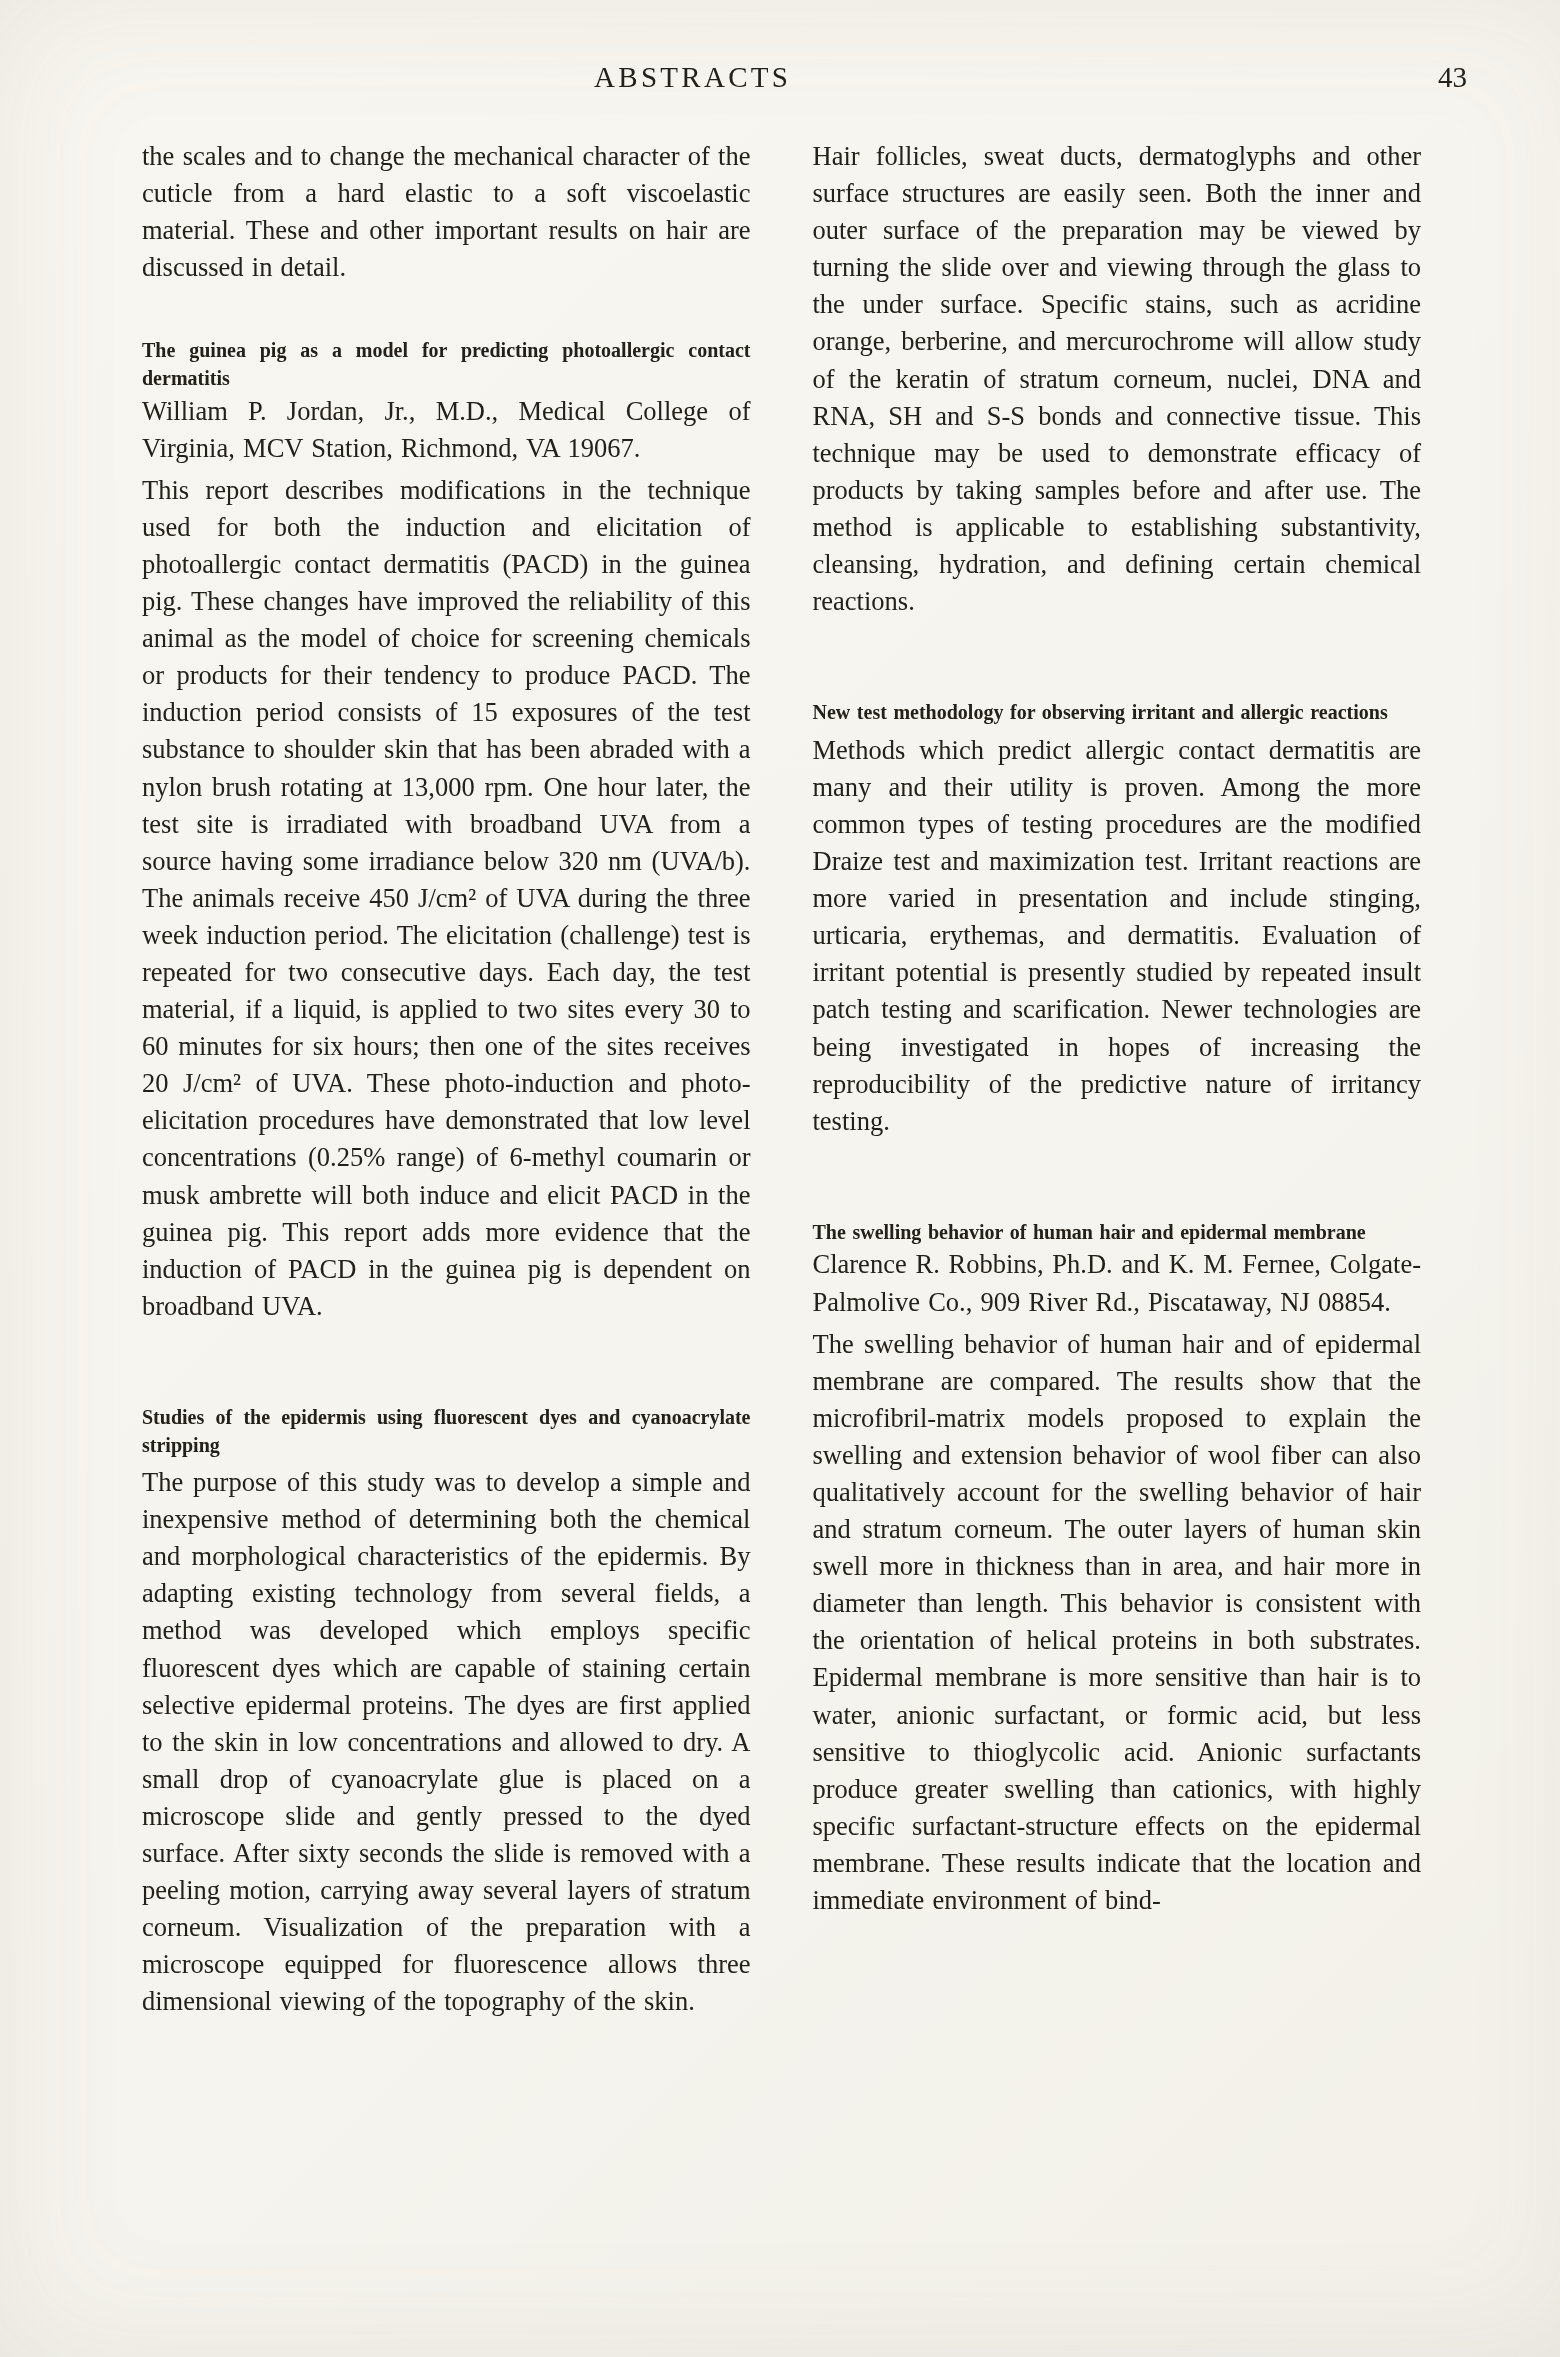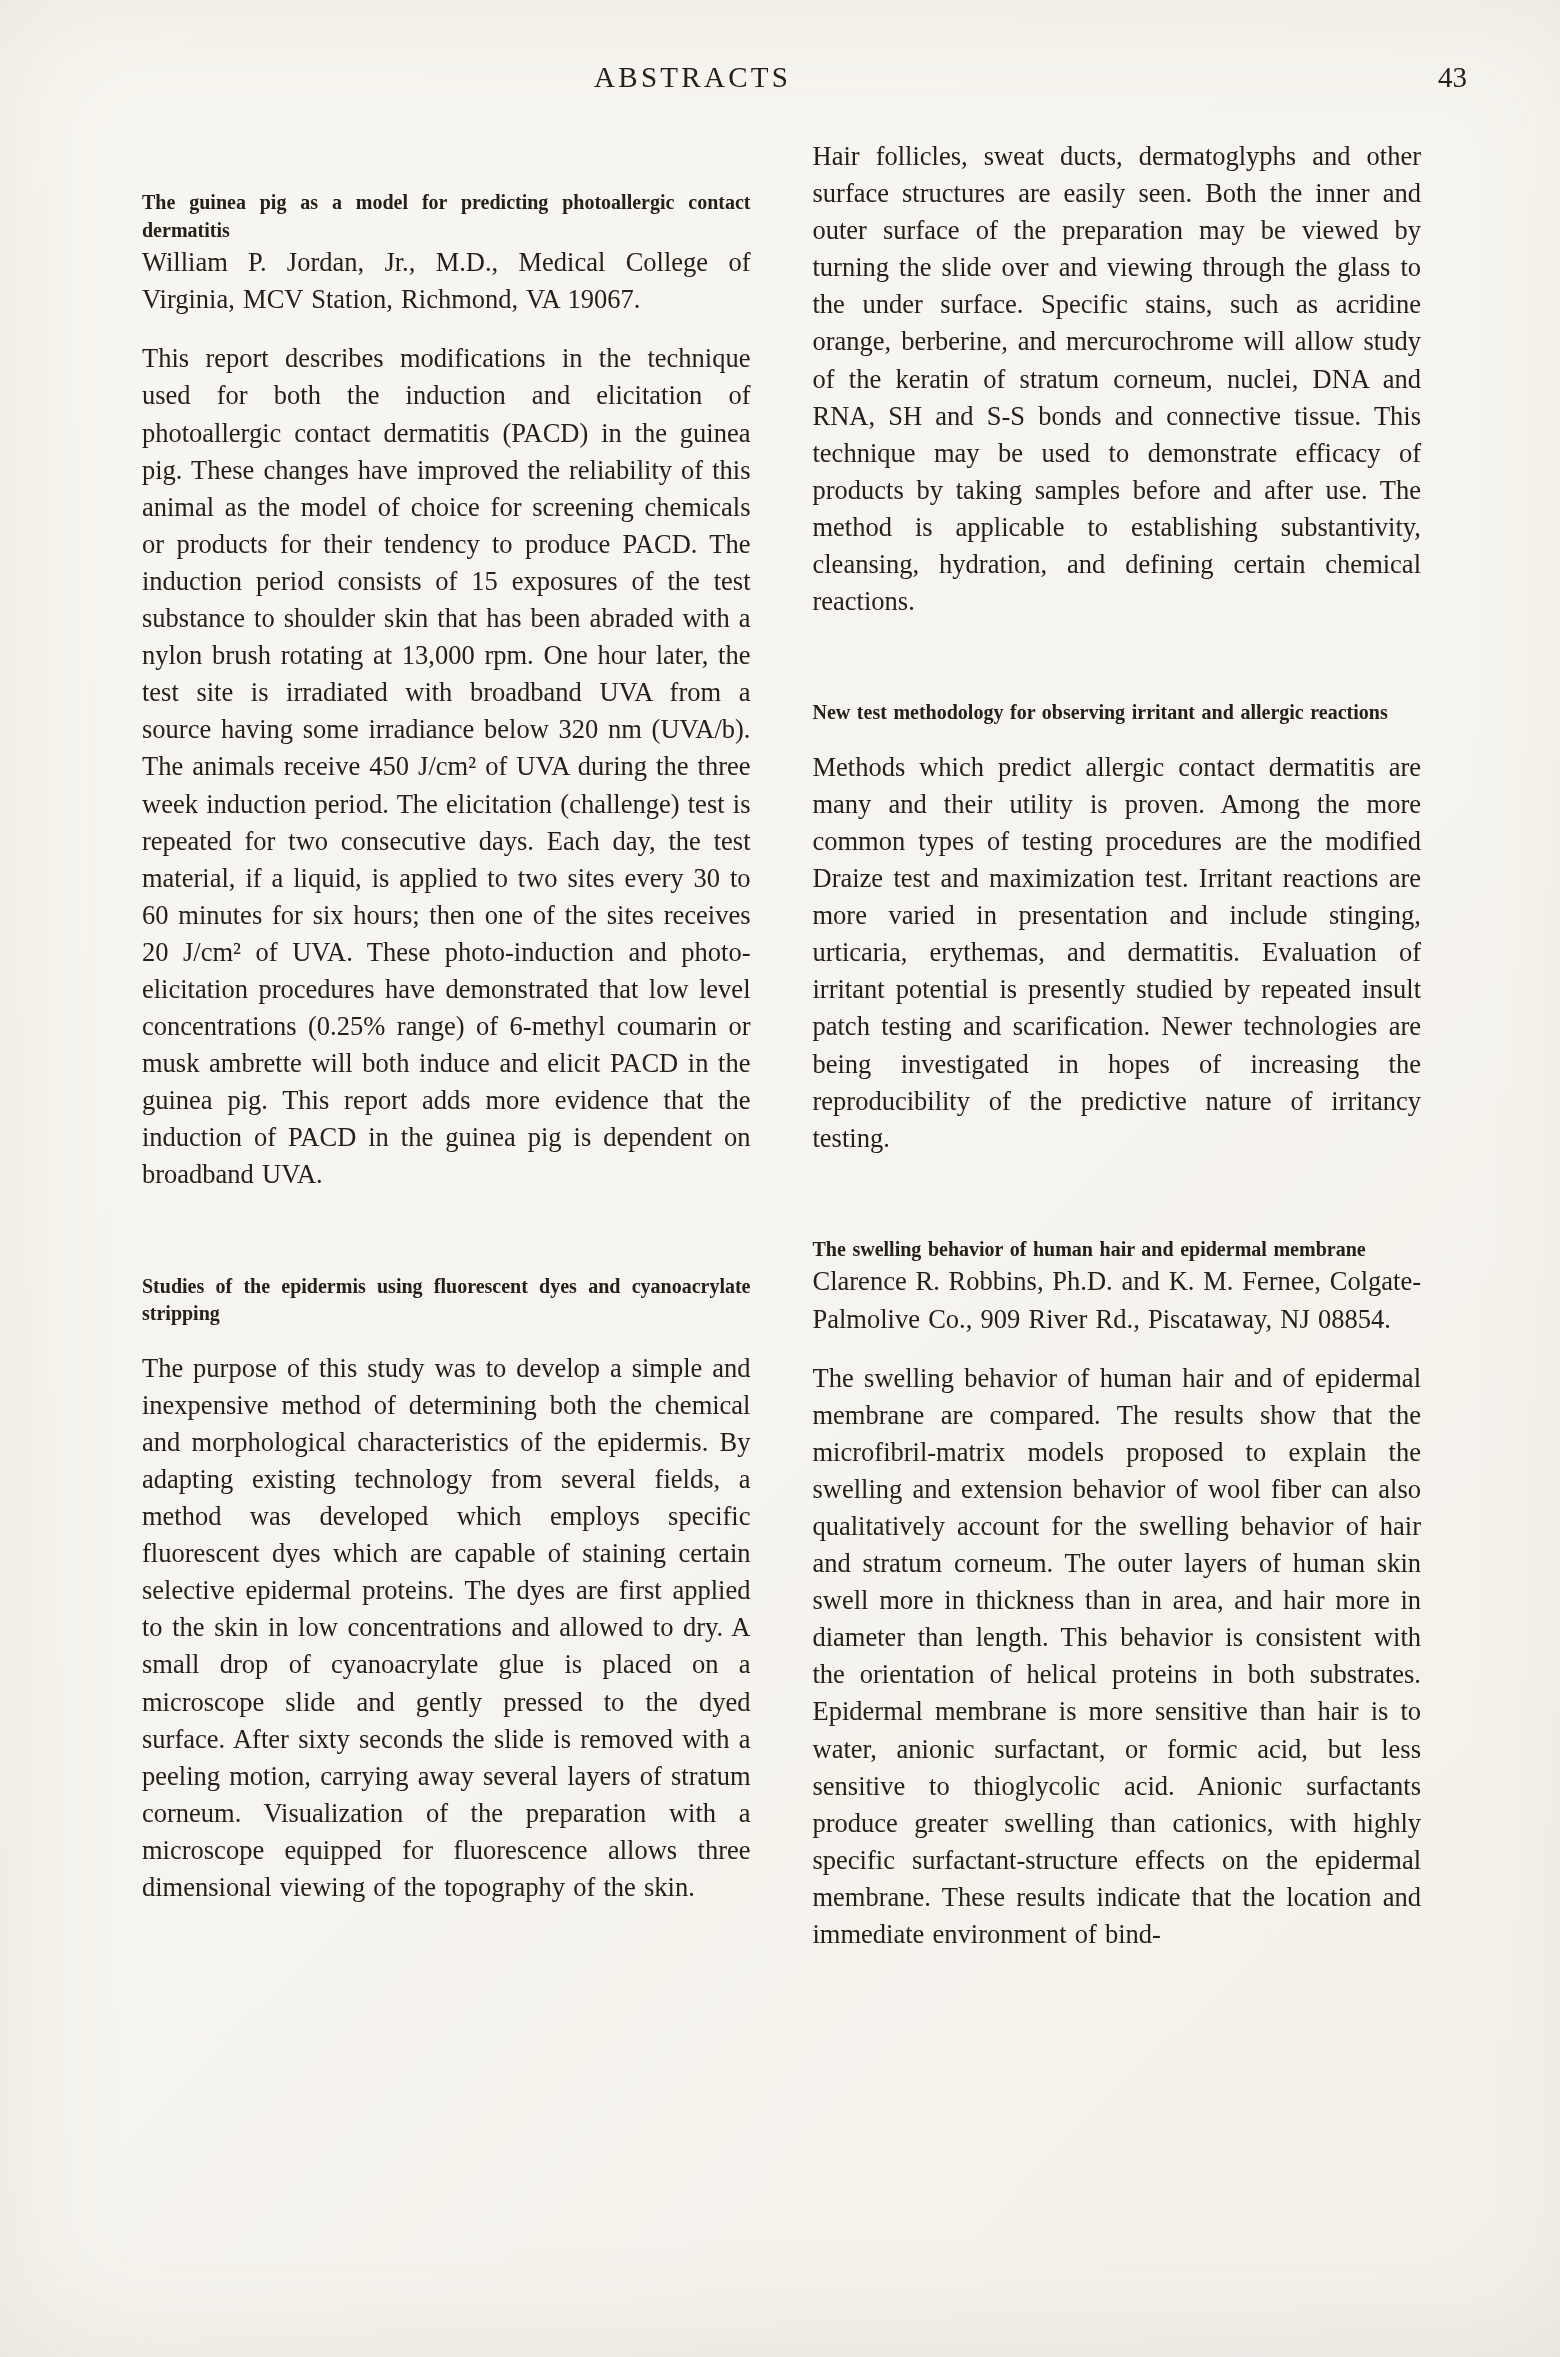--- a/index.html
+++ b/index.html
@@ -60,35 +60,36 @@
   .abstract { margin-top: 51px; }
   .abstract.gap-lg { margin-top: 79px; }
   .abstract h2 {
     font-size: 20px;
     line-height: 1.38;
     font-weight: 700;
     margin: 0;
     text-align: justify;
   }
   .abstract .authors { margin: 0; }
-  .abstract .body { margin-top: 22px; }
+  .abstract .body { margin-top: 5px; }
 </style>
 </head>
 <body>
 
 <div class="page">
 
   <header class="page-header">
     <span class="running-title">ABSTRACTS</span>
     <span class="page-number">43</span>
   </header>
 
   <div class="columns">
 
     <div class="column">
+      <p class="continuation">the scales and to change the mechanical character of the cuticle from a hard elastic to a soft viscoelastic material. These and other important results on hair are discussed in detail.</p>
 
       <section class="abstract">
         <h2>The guinea pig as a model for predicting photoallergic contact dermatitis</h2>
         <p class="authors">William P. Jordan, Jr., M.D., Medical College of Virginia, MCV Station, Richmond, VA 19067.</p>
         <p class="body">This report describes modifications in the technique used for both the induction and elicitation of photoallergic contact dermatitis (PACD) in the guinea pig. These changes have improved the reliability of this animal as the model of choice for screening chemicals or products for their tendency to produce PACD. The induction period consists of 15 exposures of the test substance to shoulder skin that has been abraded with a nylon brush rotating at 13,000 rpm. One hour later, the test site is irradiated with broadband UVA from a source having some irradiance below 320 nm (UVA/b). The animals receive 450 J/cm² of UVA during the three week induction period. The elicitation (challenge) test is repeated for two consecutive days. Each day, the test material, if a liquid, is applied to two sites every 30 to 60 minutes for six hours; then one of the sites receives 20 J/cm² of UVA. These photo-induction and photo-elicitation procedures have demonstrated that low level concentrations (0.25% range) of 6-methyl coumarin or musk ambrette will both induce and elicit PACD in the guinea pig. This report adds more evidence that the induction of PACD in the guinea pig is dependent on broadband UVA.</p>
       </section>
 
       <section class="abstract gap-lg">
         <h2>Studies of the epidermis using fluorescent dyes and cyanoacrylate stripping</h2>
         <p class="body">The purpose of this study was to develop a simple and inexpensive method of determining both the chemical and morphological characteristics of the epidermis. By adapting existing technology from several fields, a method was developed which employs specific fluorescent dyes which are capable of staining certain selective epidermal proteins. The dyes are first applied to the skin in low concentrations and allowed to dry. A small drop of cyanoacrylate glue is placed on a microscope slide and gently pressed to the dyed surface. After sixty seconds the slide is removed with a peeling motion, carrying away several layers of stratum corneum. Visualization of the preparation with a microscope equipped for fluorescence allows three dimensional viewing of the topography of the skin.</p>

